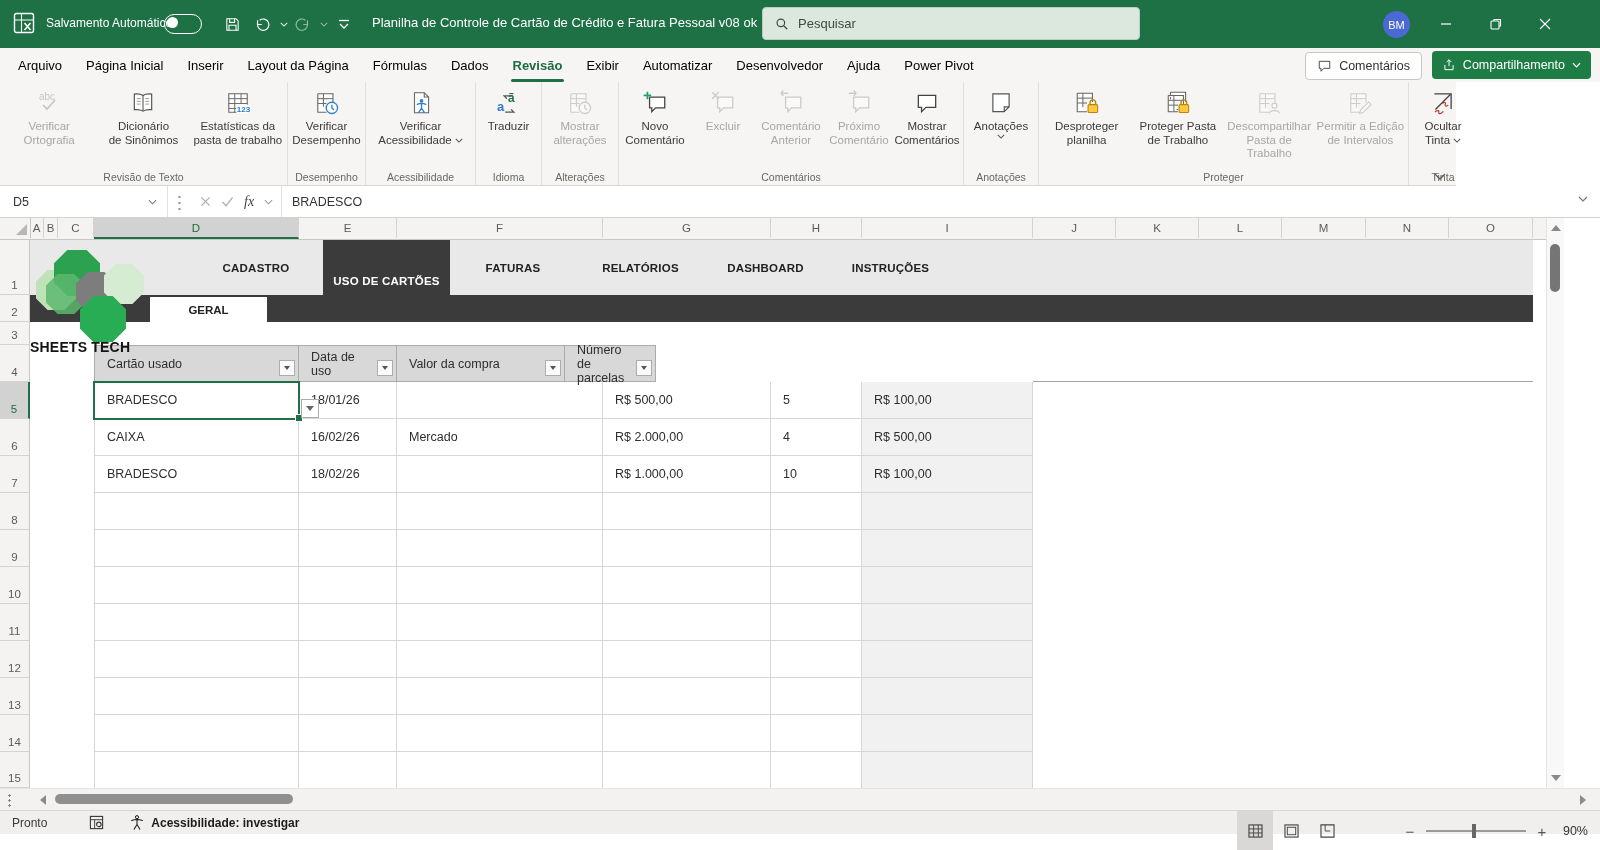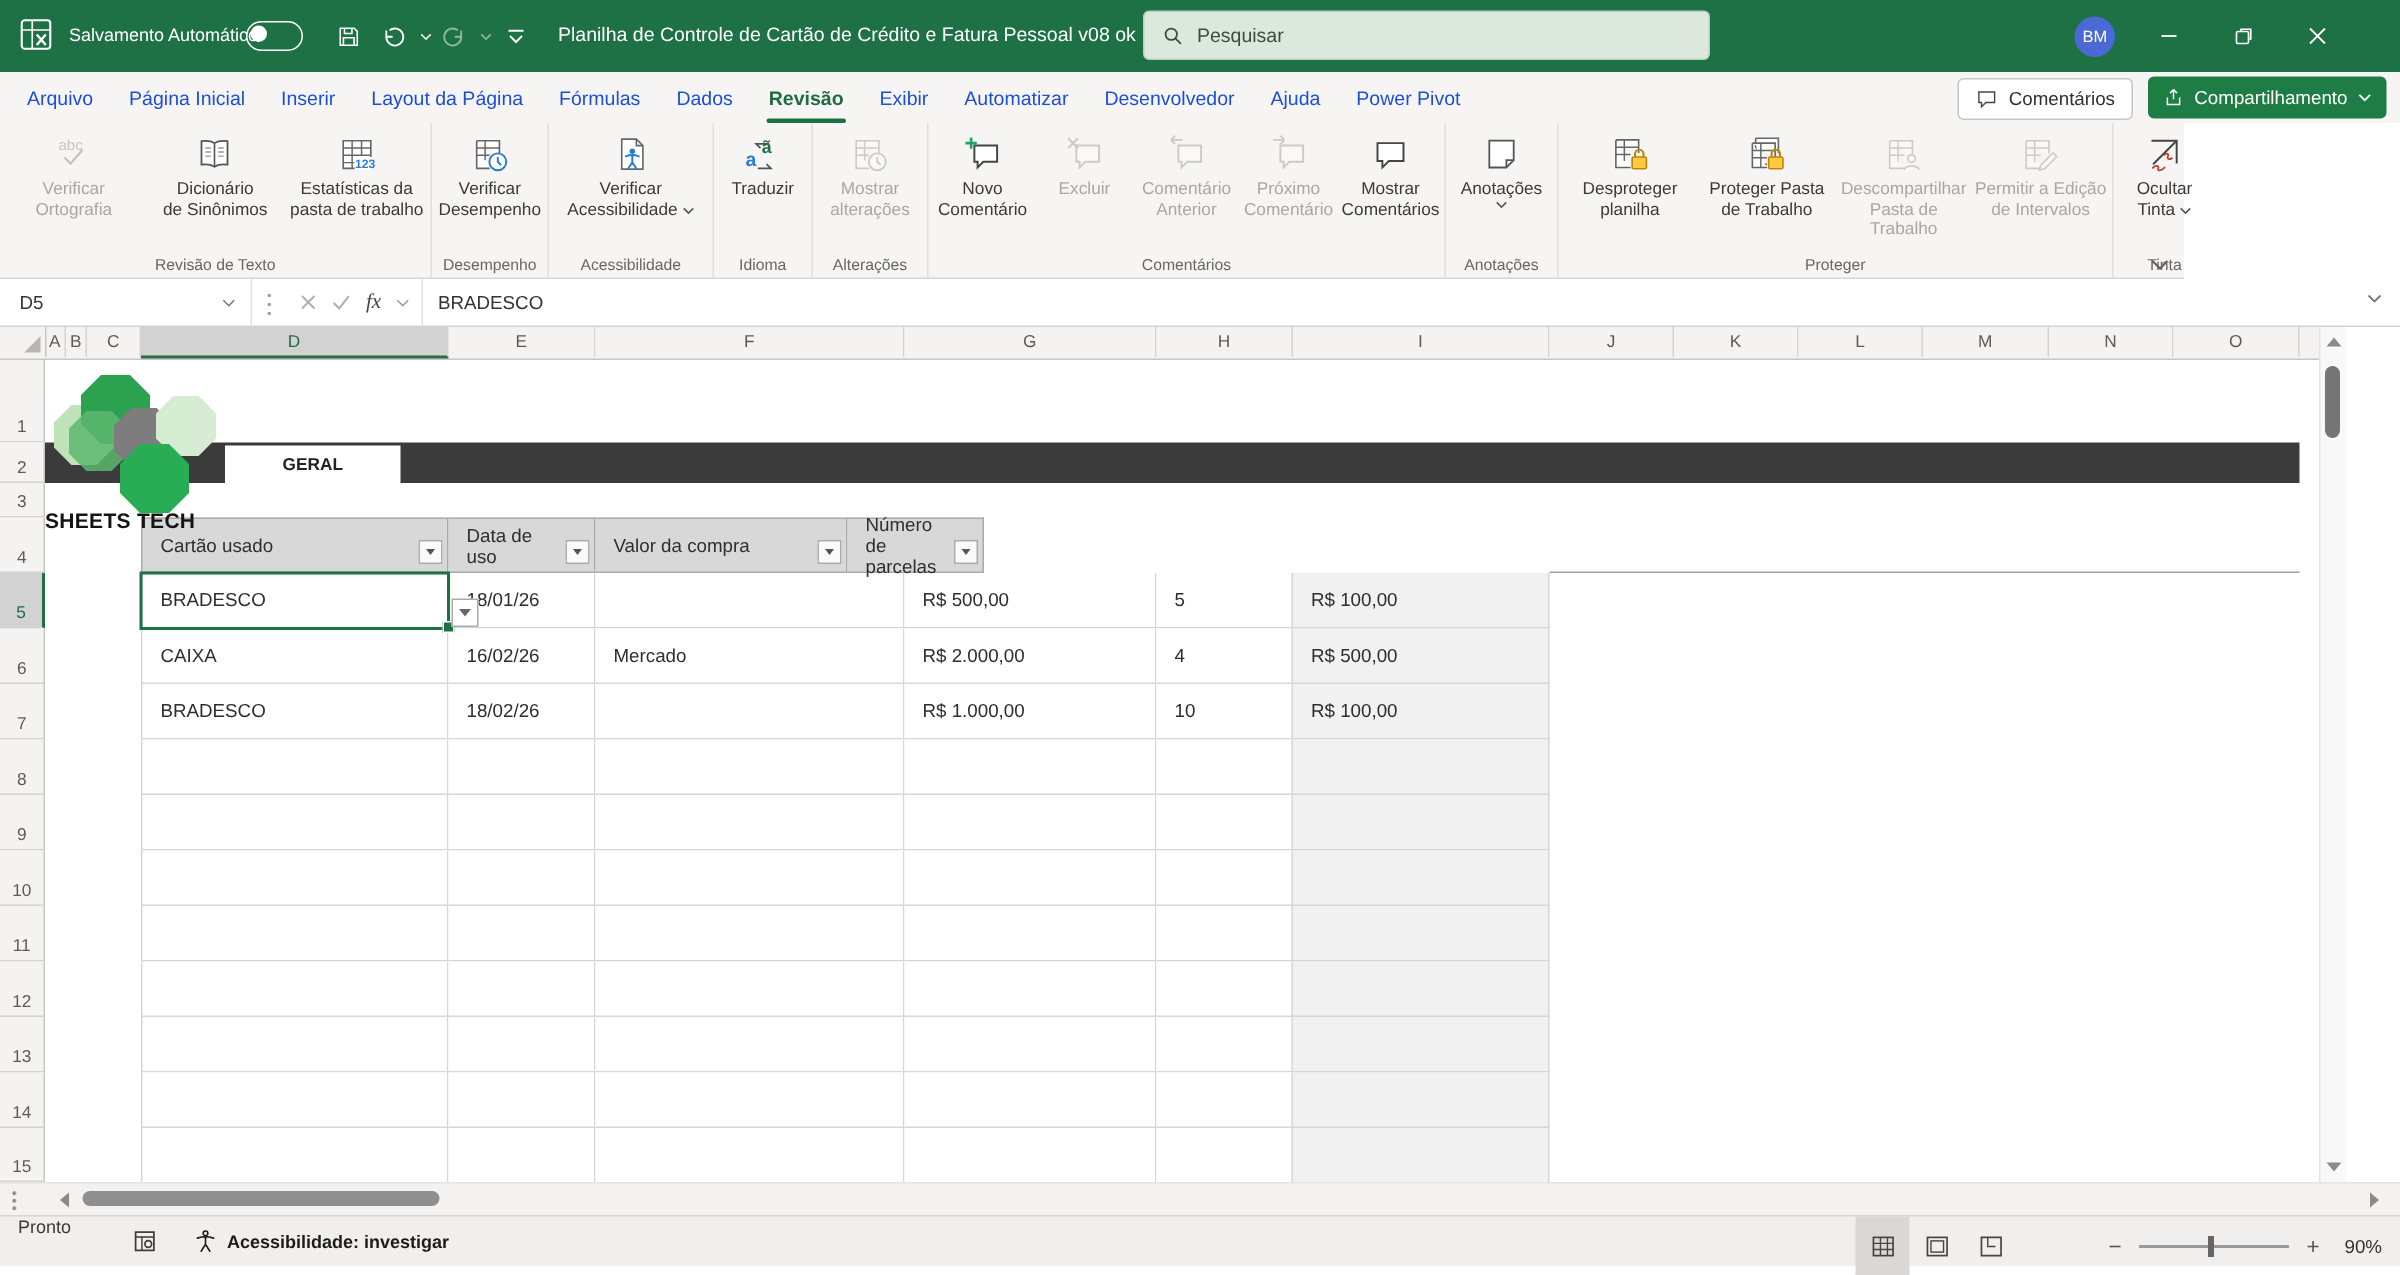--- a/index.html
+++ b/index.html
@@ -18,21 +18,21 @@
   .doc-title{position:absolute;left:372px;top:15px;font-size:13px;white-space:nowrap;display:flex;gap:8px;align-items:center;}
   .searchbox{position:absolute;left:762px;top:7px;width:378px;height:33px;background:#DCE7DE;border:1px solid #b9cfbf;
              border-radius:4px;display:flex;align-items:center;gap:9px;padding-left:12px;box-sizing:border-box;
              color:#3f4a41;font-size:13px;}
   .avatar{position:absolute;left:1383px;top:11px;width:27px;height:27px;border-radius:50%;background:#4A69D4;
           color:#fff;font-size:11px;display:flex;align-items:center;justify-content:center;}
   .winbtn{position:absolute;top:0;width:46px;height:48px;display:flex;align-items:center;justify-content:center;color:#fff;}
 
   
   .tabrow{position:absolute;top:48px;left:0;width:1600px;height:34px;background:#F6F5F4;display:flex;align-items:center;padding-left:6px;box-sizing:border-box;}
-  .mtab{padding:0 12px;font-size:13px;color:#1d4ed8;height:34px;display:flex;align-items:center;position:relative;white-space:nowrap;}
+  .mtab{padding:0 12px;font-size:13px;color:#000000;height:34px;display:flex;align-items:center;position:relative;white-space:nowrap;}
   .mtab.active{color:#1E6B41;font-weight:bold;}
   .mtab.active::after{content:"";position:absolute;left:10px;right:10px;bottom:0;height:3px;background:#1E7145;border-radius:2px;}
   .comments-btn{position:absolute;right:178px;top:4px;height:26px;background:#fff;border:1px solid #C8C6C4;border-radius:4px;
                 display:flex;align-items:center;gap:7px;padding:0 11px;font-size:12.5px;color:#323130;}
   .share-btn{position:absolute;right:9px;top:3px;height:28px;background:#1D7D45;border-radius:4px;color:#fff;
              display:flex;align-items:center;gap:7px;padding:0 10px;font-size:12.5px;}
 
   
   .ribbon{position:absolute;top:82px;left:0;width:1456px;height:104px;background:#F6F5F4;border-bottom:1px solid #D8D6D4;
           display:flex;align-items:stretch;box-sizing:border-box;}
@@ -114,22 +114,22 @@
 
   
   .hscrollrow{position:absolute;top:788px;left:0;width:1600px;height:22px;background:#F3F2F1;border-top:1px solid #E4E4E4;box-sizing:border-box;}
   .hs-dots{position:absolute;left:8px;top:4px;width:3px;height:14px;
            background:radial-gradient(circle,#8a8a8a 1.1px,transparent 1.4px) 0 0/3px 5px;}
   .hs-left{position:absolute;left:40px;top:6px;width:0;height:0;border-top:5px solid transparent;border-bottom:5px solid transparent;border-right:6px solid #8a8a8a;}
   .hs-right{position:absolute;right:14px;top:6px;width:0;height:0;border-top:5px solid transparent;border-bottom:5px solid transparent;border-left:6px solid #8a8a8a;}
   .hs-thumb{position:absolute;left:55px;top:5px;width:238px;height:10px;background:#8F8F8F;border-radius:5px;}
 
   
-  .statusbar{position:absolute;top:810px;left:0;width:1600px;height:34px;background:#F0EFEE;border-top:1px solid #D8D6D4;
-             box-sizing:border-box;display:flex;font-size:12px;color:#3b3a39;}
+  .statusbar{position:absolute;top:810px;left:0;width:1600px;height:24px;background:#F0EFEE;border-top:1px solid #D8D6D4;
+             box-sizing:border-box;display:flex;align-items:center;font-size:12px;color:#3b3a39;}
   .sb-ready{margin-left:12px;}
   .sb-macro{margin-left:42px;display:flex;align-items:center;}
   .sb-access{margin-left:26px;display:flex;align-items:center;gap:7px;font-weight:700;color:#1c1c1c;}
   .viewbtns{position:absolute;right:255px;top:0;height:40px;display:flex;align-items:center;}
   .viewbtn{width:36px;height:40px;display:flex;align-items:center;justify-content:center;}
   .viewbtn.sel{background:#D9D8D7;}
   .zoomctl{position:absolute;right:12px;top:0;height:40px;display:flex;align-items:center;gap:10px;}
   .z-minus,.z-plus{color:#555;font-size:15px;width:12px;text-align:center;}
   .z-track{position:relative;width:100px;height:2px;background:#9a9a9a;}
   .z-thumb{position:absolute;left:46%;top:-6px;width:4px;height:14px;background:#666;}
@@ -615,20 +615,28 @@
         <div class="rowhead" style="top: 275px; height: 37px;">8</div>
         <div class="rowhead" style="top: 312px; height: 37px;">9</div>
         <div class="rowhead" style="top: 349px; height: 37px;">10</div>
         <div class="rowhead" style="top: 386px; height: 37px;">11</div>
         <div class="rowhead" style="top: 423px; height: 37px;">12</div>
         <div class="rowhead" style="top: 460px; height: 37px;">13</div>
         <div class="rowhead" style="top: 497px; height: 37px;">14</div>
         <div class="rowhead" style="top: 534px; height: 36px;">15</div>
       </div>
 
+    <div class="navband">
+        <div class="navtab" style="left: 159px; width: 134px;">CADASTRO</div>
+        <div class="navtab active" style="left: 293px; width: 127px;">USO DE CARTÕES</div>
+        <div class="navtab" style="left: 420px; width: 126px;">FATURAS</div>
+        <div class="navtab" style="left: 546px; width: 129px;">RELATÓRIOS</div>
+        <div class="navtab" style="left: 675px; width: 121px;">DASHBOARD</div>
+        <div class="navtab" style="left: 796px; width: 129px;">INSTRUÇÕES</div>
+      </div>
     <div class="darkbar"></div>
     <div class="subtab">
         <span>GERAL</span>
       </div>
 
     <div class="logo">
       <span class="hex" style="left:6px;top:28px;width:40px;height:40px;background:#BFE2B9;"></span>
       <span class="hex" style="left:24px;top:8px;width:46px;height:46px;background:#2CA14F;"></span>
       <span class="hex" style="left:16px;top:32px;width:40px;height:40px;background:#5CB96E;opacity:.85;"></span>
       <span class="hex" style="left:46px;top:30px;width:40px;height:40px;background:#7D7D7D;"></span>

